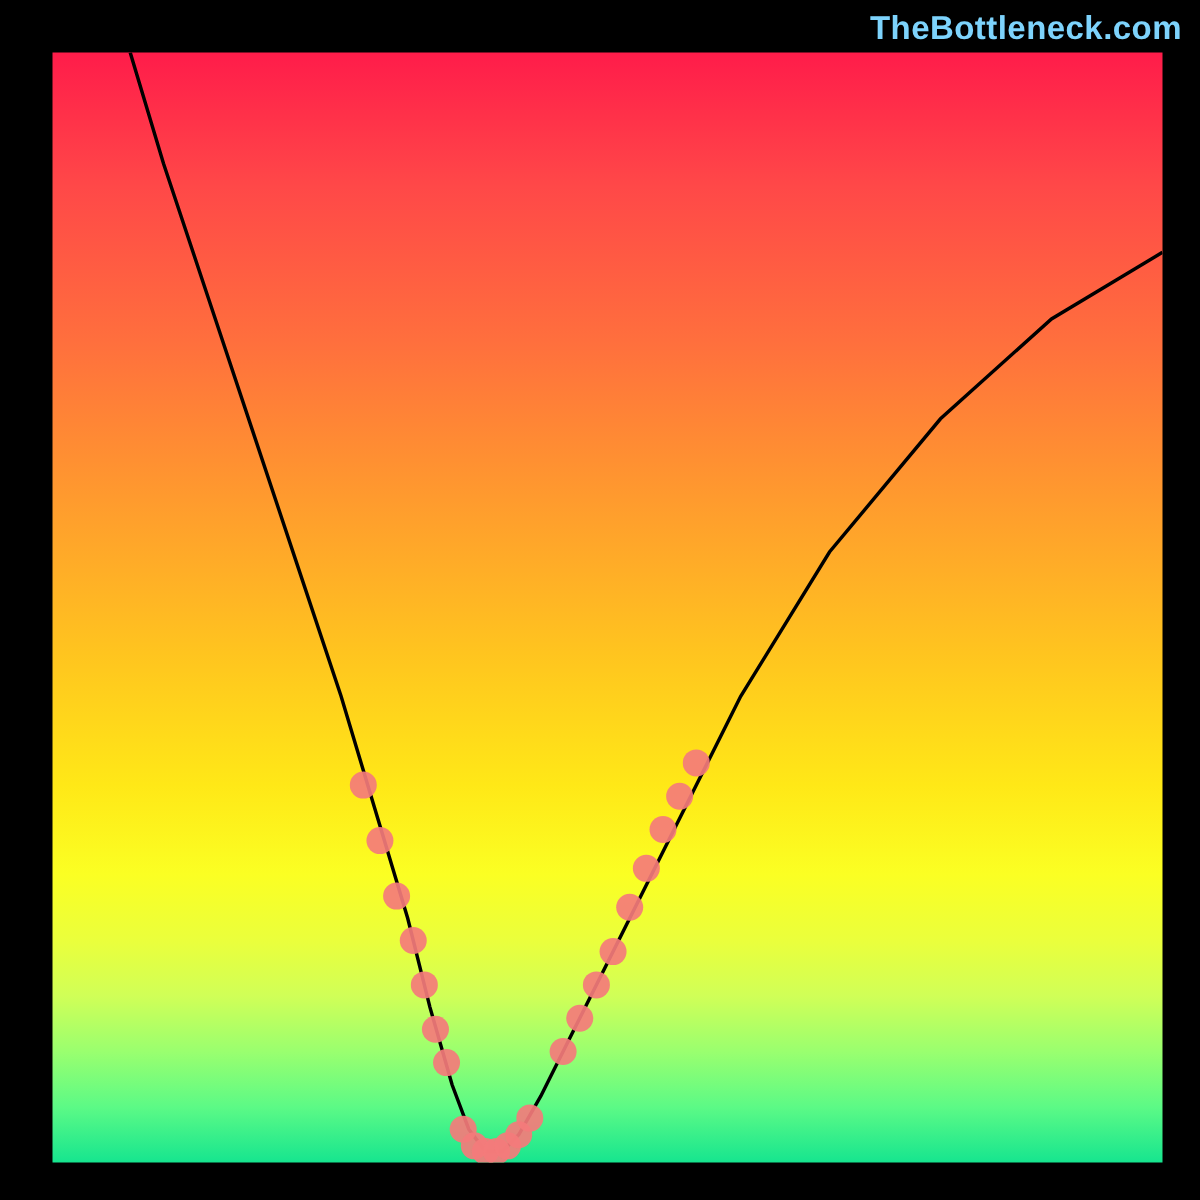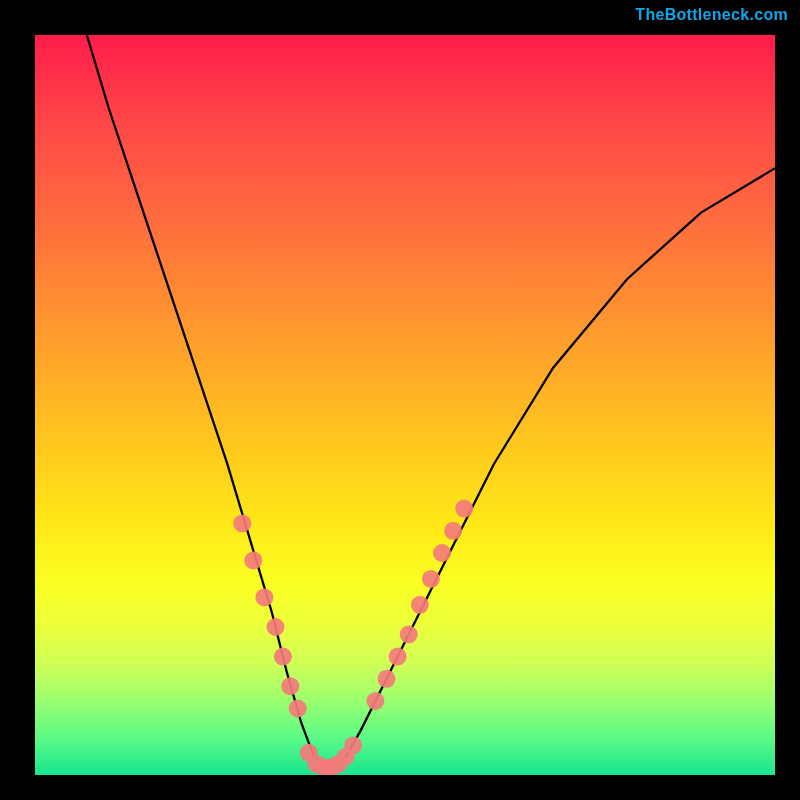--- a/index.html
+++ b/index.html
@@ -36,22 +36,22 @@
       #d0ff57 85%,
       #9aff6f 90%,
       #5cfa86 95%,
       #16e58f 100%
     );
   }
   .watermark {
     position: absolute;
     top: 6px;
     right: 12px;
-    color: #0ea5e9;
-    font-size: 16px;
+    color: #7dd3fc;
+    font-size: 22px;
     font-weight: 600;
     letter-spacing: 0.3px;
     user-select: none;
   }
   svg.curve {
     position: absolute;
     left: 0; top: 0;
     width: 740px;
     height: 740px;
   }

